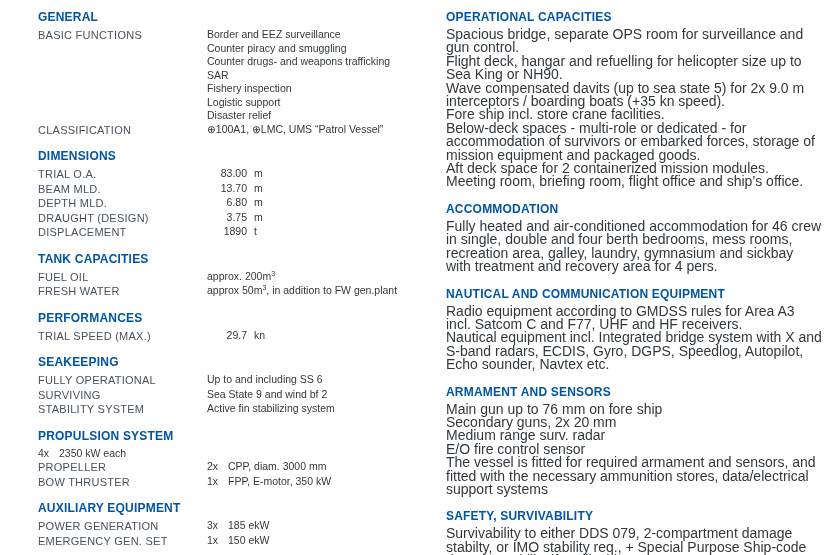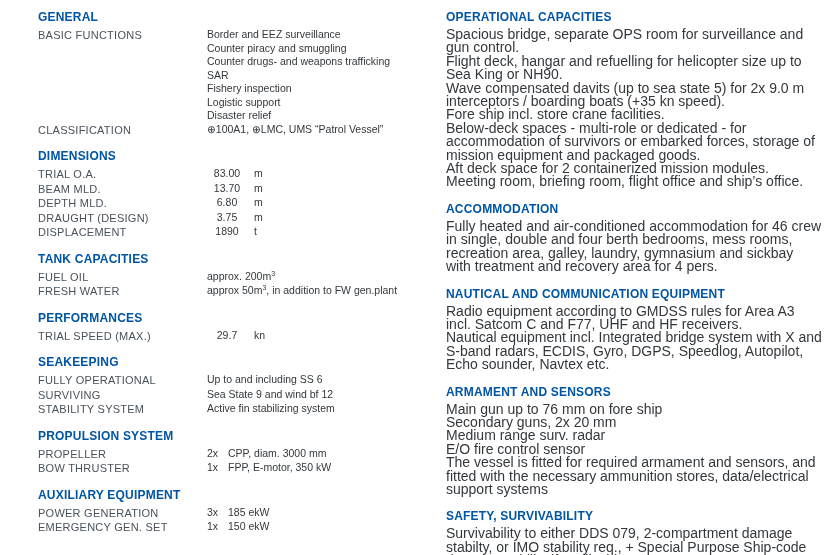--- a/index.html
+++ b/index.html
@@ -20,21 +20,21 @@
   .sec-r{margin-bottom:13px;}
 
   
   .row{display:flex;align-items:flex-start;}
   .lbl{
     width:169px;flex:none;font-size:11px;line-height:13.5px;
     color:#49525b;letter-spacing:0.25px;padding-top:1px;
   }
   .val{flex:1;font-size:10.5px;line-height:13.5px;color:#33383c;}
   .val .line{white-space:nowrap;}
-  .num{display:inline-block;min-width:40px;text-align:center;}
+  .num{display:inline-block;min-width:40px;text-align:right;}
   .unit{padding-left:7px;}
   .mult{display:inline-block;min-width:21px;}
   sup.s3{font-size:7px;line-height:0;vertical-align:super;}
 
   
   .col-right p{margin:0;font-size:14px;line-height:13.4px;color:#33383c;}
 </style>
 </head>
 <body>
 
@@ -109,31 +109,32 @@
     </div>
 
     <div class="sec">
       <h2>SEAKEEPING</h2>
       <div class="row">
         <div class="lbl">FULLY OPERATIONAL</div>
         <div class="val"><span class="line">Up to and including SS 6</span></div>
       </div>
       <div class="row">
         <div class="lbl">SURVIVING</div>
-        <div class="val"><span class="line">Sea State 9 and wind bf 12</span></div>
+        <div class="val"><span class="line">Sea State 9 and wind bf 2</span></div>
       </div>
       <div class="row">
         <div class="lbl">STABILITY SYSTEM</div>
         <div class="val"><span class="line">Active fin stabilizing system</span></div>
       </div>
     </div>
 
     <div class="sec">
       <h2>PROPULSION SYSTEM</h2>
       <div class="row">
+        <div class="val"><span class="mult">4x</span><span>2350 kW each</span></div>
       </div>
       <div class="row">
         <div class="lbl">PROPELLER</div>
         <div class="val"><span class="mult">2x</span><span>CPP, diam. 3000 mm</span></div>
       </div>
       <div class="row">
         <div class="lbl">BOW THRUSTER</div>
         <div class="val"><span class="mult">1x</span><span>FPP, E-motor, 350 kW</span></div>
       </div>
     </div>

